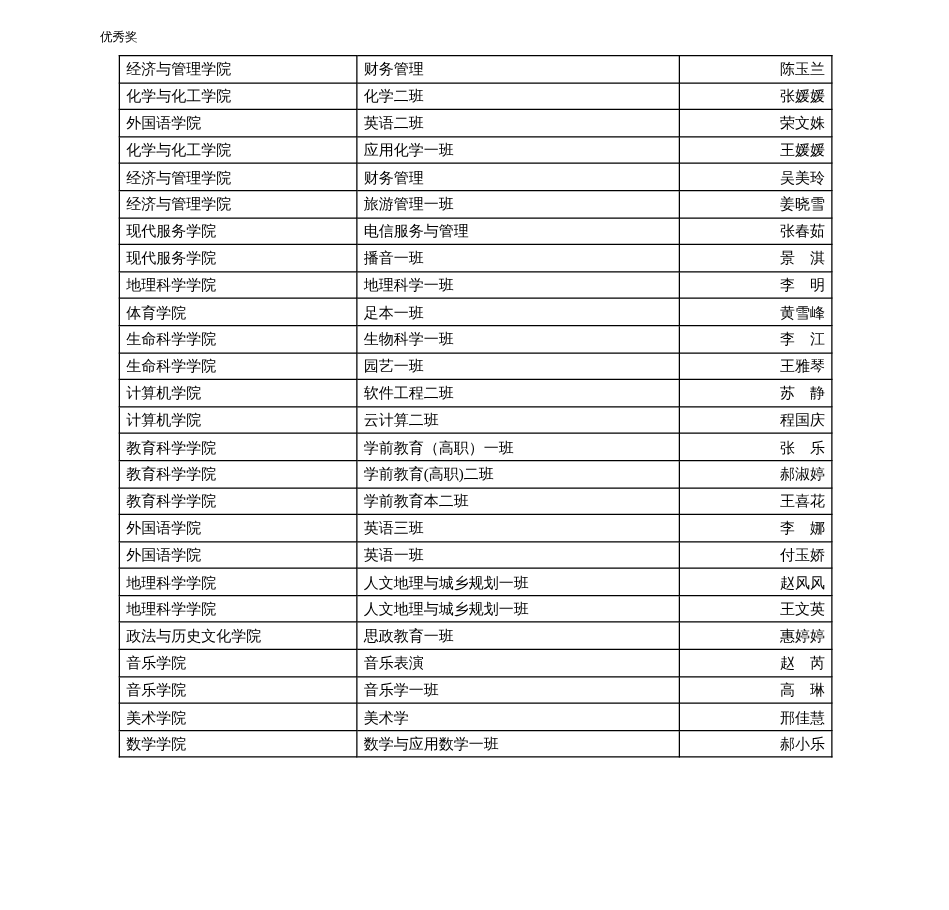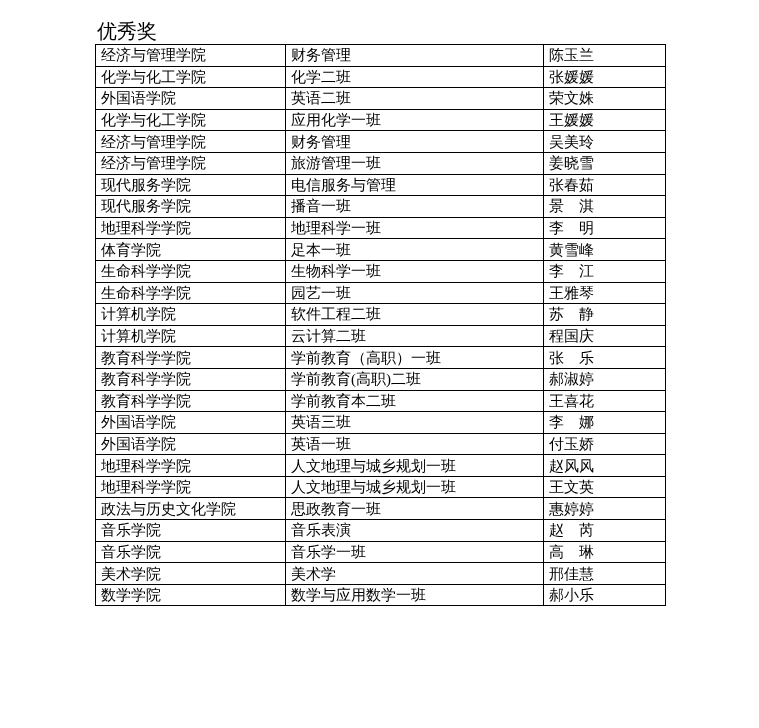--- a/index.html
+++ b/index.html
@@ -7,52 +7,52 @@
     padding: 0;
     width: 759px;
     height: 728px;
     background: #ffffff;
     overflow: hidden;
     font-family: "Liberation Serif", "DejaVu Serif", serif;
     color: #000000;
   }
   .doc-title {
     position: absolute;
-    left: 97px;
+    left: 80px;
     top: 22px;
-    font-size: 20px;
+    font-size: 10px;
     line-height: 18px;
     white-space: pre;
   }
   table.award-table {
     position: absolute;
     left: 95px;
     top: 44px;
     border-collapse: collapse;
     table-layout: fixed;
     width: 570px;
-    font-size: 15px;
+    font-size: 12px;
   }
   table.award-table col.c1 { width: 190px; }
   table.award-table col.c2 { width: 258px; }
   table.award-table col.c3 { width: 122px; }
   table.award-table td {
     border: 1px solid #000000;
     height: 20.6px;
     line-height: 20px;
     padding: 0 5px;
     overflow: hidden;
     white-space: pre;
   }
   table.award-table td.col-college,
   table.award-table td.col-class {
     text-align: left;
   }
   table.award-table td.col-name {
-    text-align: left;
+    text-align: right;
   }
 </style>
 </head>
 <body>
 
 <div class="doc-title">优秀奖</div>
 
 <table class="award-table">
   <colgroup>
     <col class="c1">

